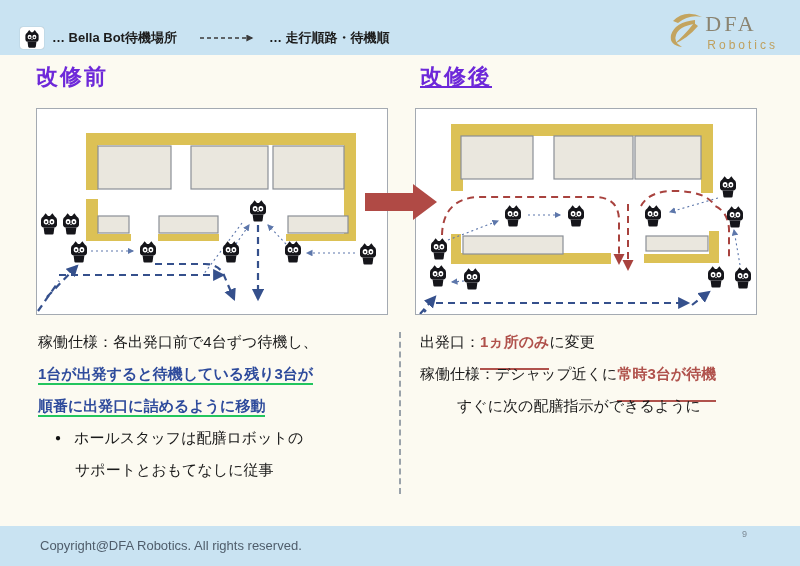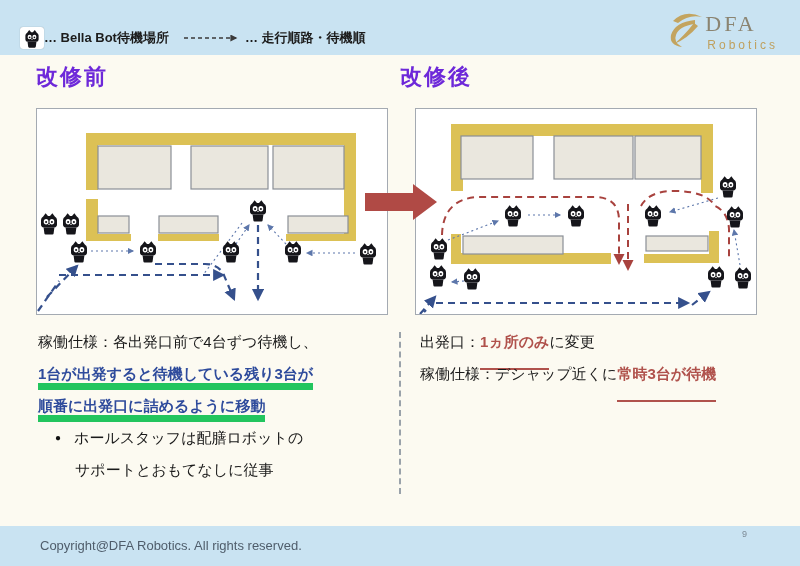--- a/index.html
+++ b/index.html
@@ -1,46 +1,46 @@
 <!DOCTYPE html>
 <html><head>
 <meta charset="utf-8">
 <style>
   html,body{margin:0;padding:0;}
   body{width:800px;height:566px;position:relative;overflow:hidden;
        background:#fcfaf1;font-family:"Liberation Sans","DejaVu Sans",sans-serif;}
   .topbar{position:absolute;left:0;top:0;width:800px;height:55px;background:#c9e3f2;}
   .footer{position:absolute;left:0;top:526px;width:800px;height:40px;background:#c9e3f2;}
-  .legend{position:absolute;left:20px;top:26px;height:24px;display:flex;align-items:center;}
+  .legend{position:absolute;left:20px;top:26px;height:24px;display:flex;align-items:center;gap:8px;}
   .legend-icon-box{width:24px;height:22px;background:#fff;border-radius:3px;display:flex;
        align-items:center;justify-content:center;box-shadow:0 0 1px rgba(0,0,0,.4);}
   .legend-label{font-size:13px;color:#1c1c1c;font-weight:bold;}
   .legend-arrow{margin-left:14px;}
   .logo{position:absolute;right:22px;top:10px;display:flex;align-items:center;}
   .logo-text{display:flex;flex-direction:column;align-items:flex-start;line-height:1;}
   .logo-dfa{font-family:"Liberation Serif","DejaVu Serif",serif;font-size:22px;
        letter-spacing:3px;color:#8b8471;}
   .logo-sub{font-size:12px;letter-spacing:3px;color:#bfa05e;margin-top:4px;padding-left:2px;}
   .sec-title{position:absolute;top:62px;font-size:22px;font-weight:bold;color:#6d28d9;
        letter-spacing:2px;}
-  #title-before{left:36px;} #title-after{left:400px;}
+  #title-before{left:36px;} #title-after{left:420px;text-decoration:underline;}
   .panel{position:absolute;background:#fff;border:1.5px solid #a4aab2;}
   #diagram-before{left:36px;top:108px;width:350px;height:205px;}
   #diagram-after{left:415px;top:108px;width:340px;height:205px;}
   .panel svg{display:block;}
   .wall{fill:#dcc155;}
   .table{fill:#eae7de;stroke:#8a8f96;stroke-width:1.2;}
   .bt{stroke:#5d77ab;stroke-width:1.1;stroke-dasharray:2 3;fill:none;}
   .bk{stroke:#35508c;stroke-width:2.2;stroke-dasharray:7 5;fill:none;}
   .rd{stroke:#a8423e;stroke-width:2;stroke-dasharray:7 5;fill:none;}
   .big-arrow{position:absolute;left:360px;top:182px;}
   .notes{position:absolute;top:326px;font-size:15px;color:#1a1a1a;}
   #notes-before{left:38px;width:345px;} #notes-after{left:420px;width:360px;}
   .note-line{height:32px;line-height:32px;white-space:nowrap;}
-  .seg-blue{color:#2e4b9c;font-weight:bold;border-bottom:7px solid #22c55e;padding-bottom:1px;}
+  .seg-blue{color:#2e4b9c;font-weight:bold;border-bottom:2px solid #22c55e;padding-bottom:1px;}
   .seg-red{color:#b0524c;font-weight:bold;border-bottom:2px solid #b0524c;padding-bottom:18px;}
   .bullet{font-size:10px;vertical-align:2px;margin:0 13px 0 17px;color:#111;}
   .cont{display:inline-block;margin-left:37px;}
   .divider{position:absolute;left:399px;top:332px;height:162px;width:0;
        border-left:2.5px dashed #9aa2aa;}
   .copyright{position:absolute;left:40px;top:526px;height:44px;line-height:40px;
        font-size:13px;color:#4f5d6b;}
   .pagenum{position:absolute;left:742px;top:529px;font-size:9px;color:#7c8a95;}
 </style>
 </head>
@@ -182,18 +182,19 @@
 <div class="notes" id="notes-before">
     <div class="note-line"><span>稼働仕様：各出発口前で4台ずつ待機し、</span></div>
     <div class="note-line"><span class="seg-blue">1台が出発すると待機している残り3台が</span></div>
     <div class="note-line"><span class="seg-blue">順番に出発口に詰めるように移動</span></div>
     <div class="note-line"><span class="bullet">●</span><span>ホールスタッフは配膳ロボットの</span></div>
     <div class="note-line"><span class="cont"><span>サポートとおもてなしに従事</span></span></div>
   </div>
 <div class="notes" id="notes-after">
     <div class="note-line"><span>出発口：</span><span class="seg-red">1ヵ所のみ</span><span>に変更</span></div>
     <div class="note-line"><span>稼働仕様：デシャップ近くに</span><span class="seg-red">常時3台が待機</span></div>
+    <div class="note-line"><span class="cont"><span>すぐに次の配膳指示ができるように</span></span></div>
   </div>
 <div class="divider"></div>
 
 <div class="footer"></div>
 <div class="copyright">Copyright@DFA Robotics. All rights reserved.</div>
 <div class="pagenum">9</div>
 
 </body></html>

